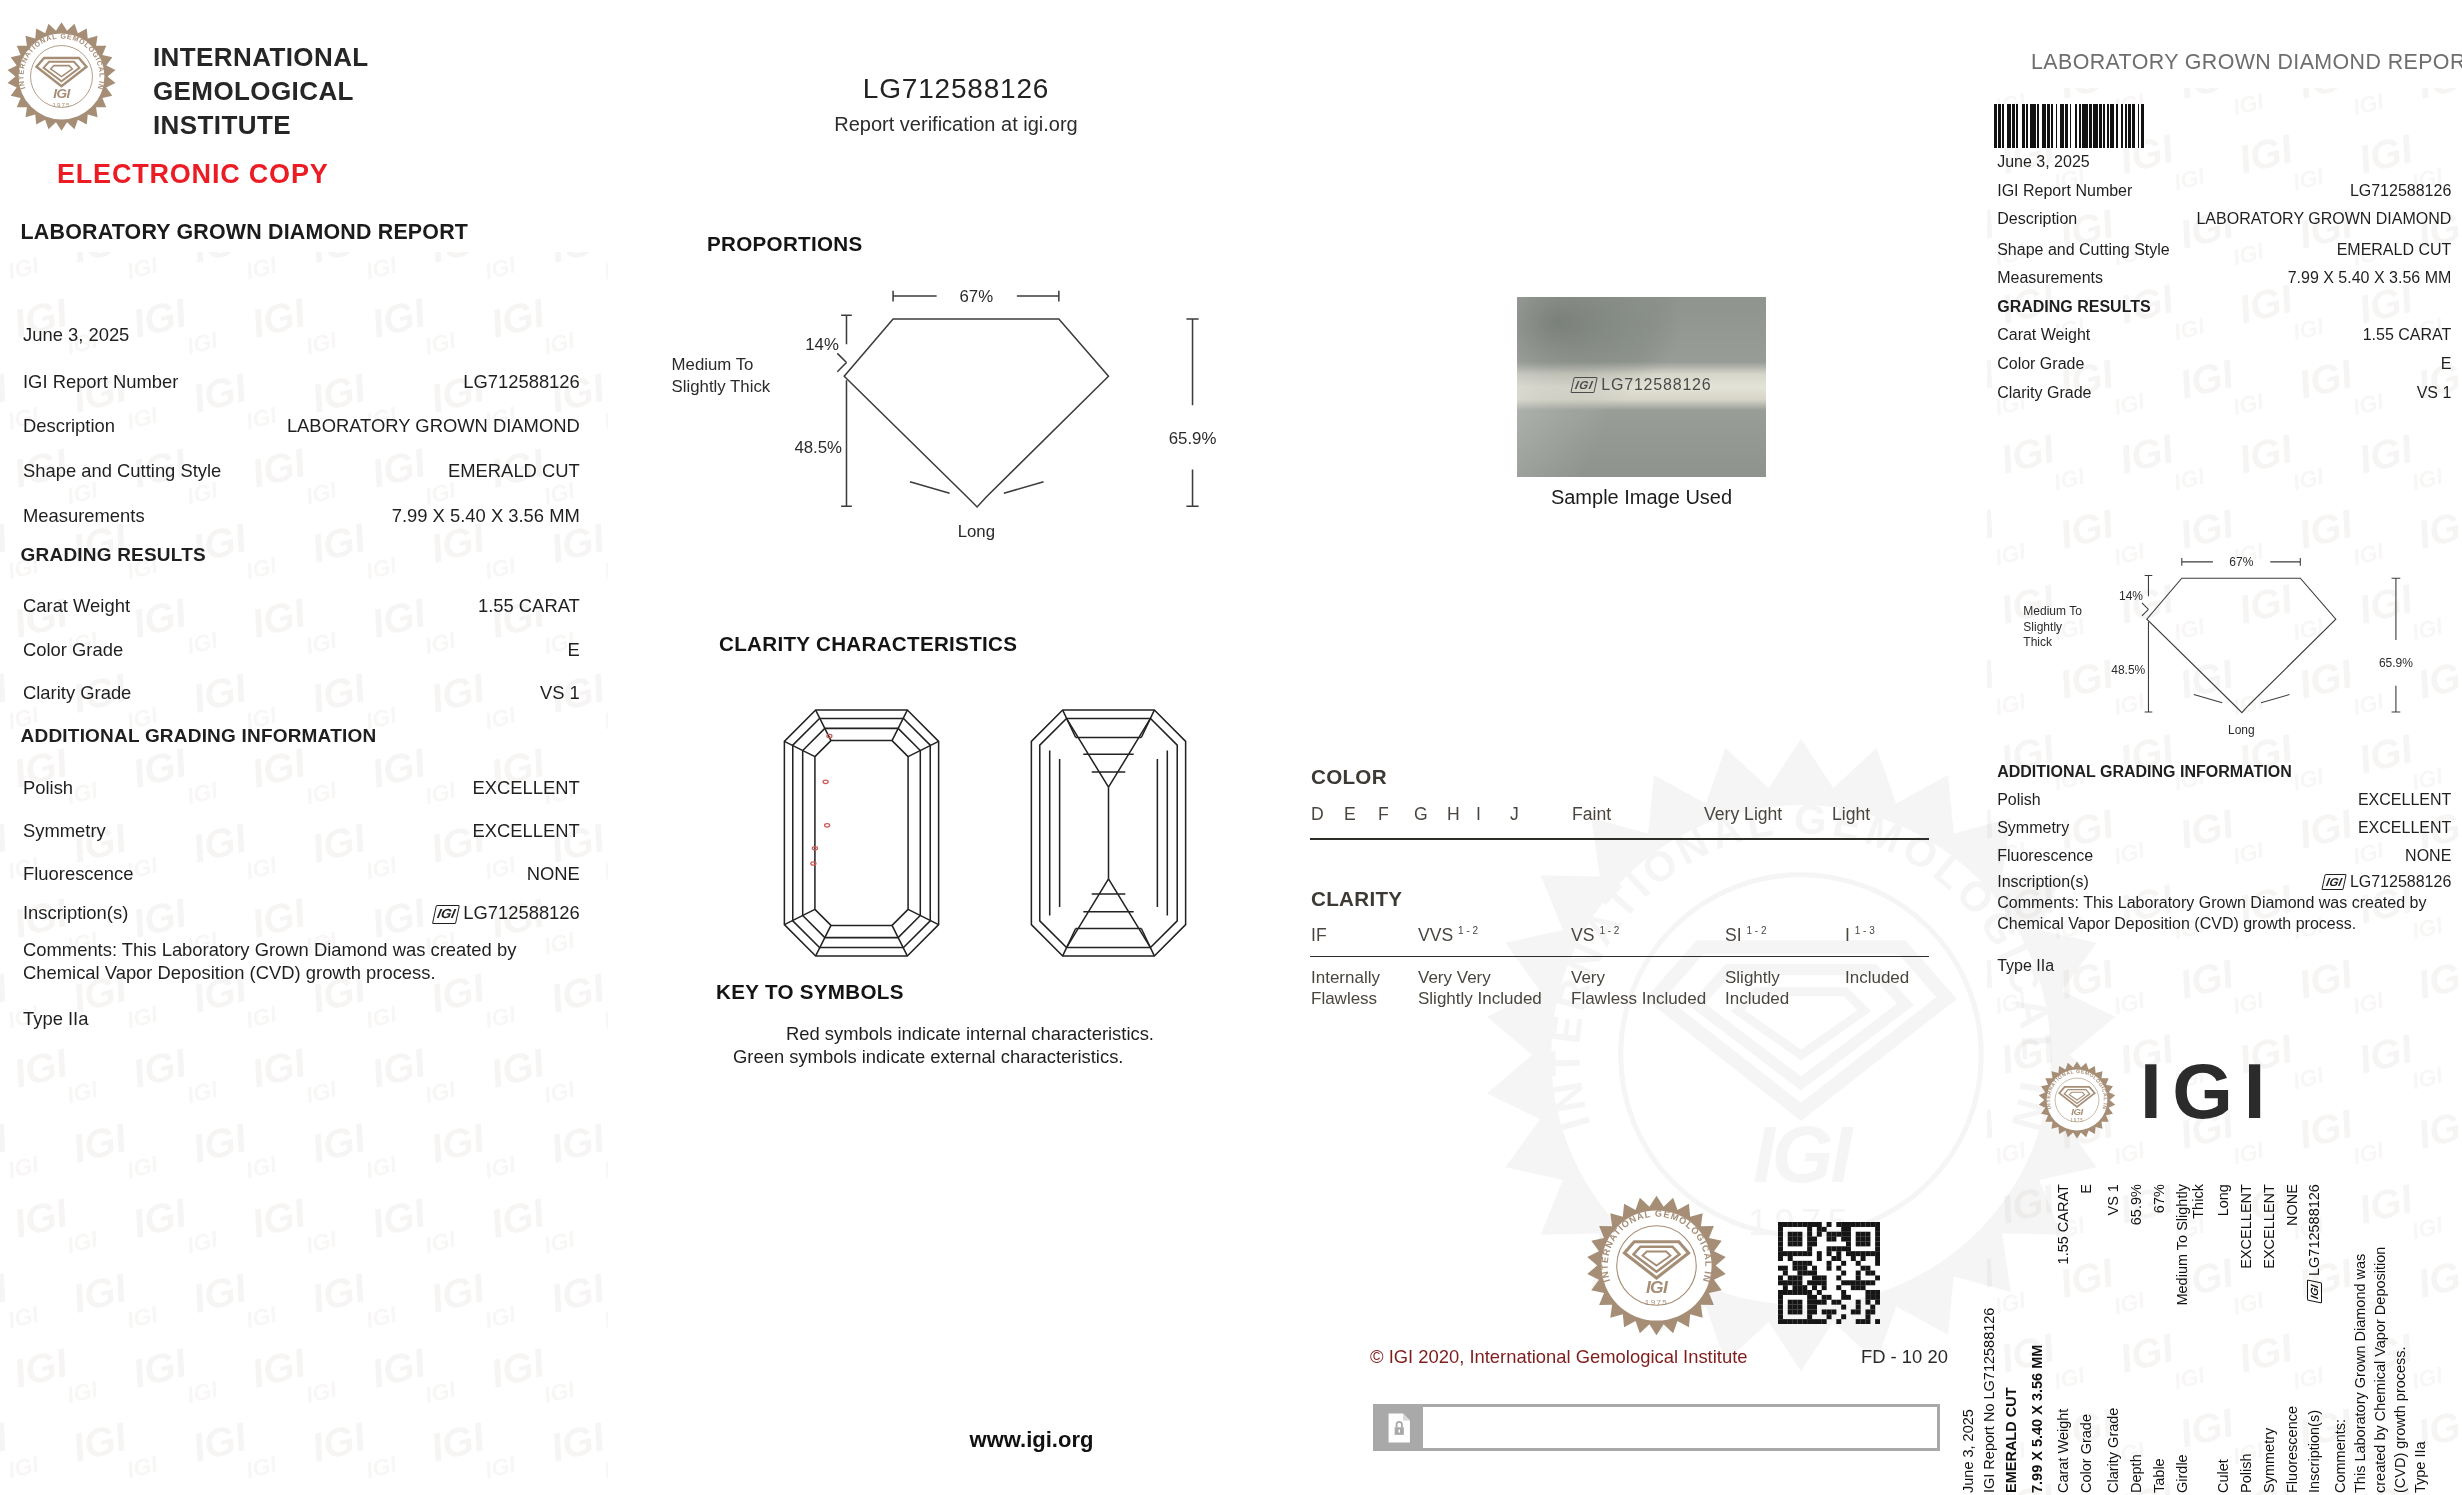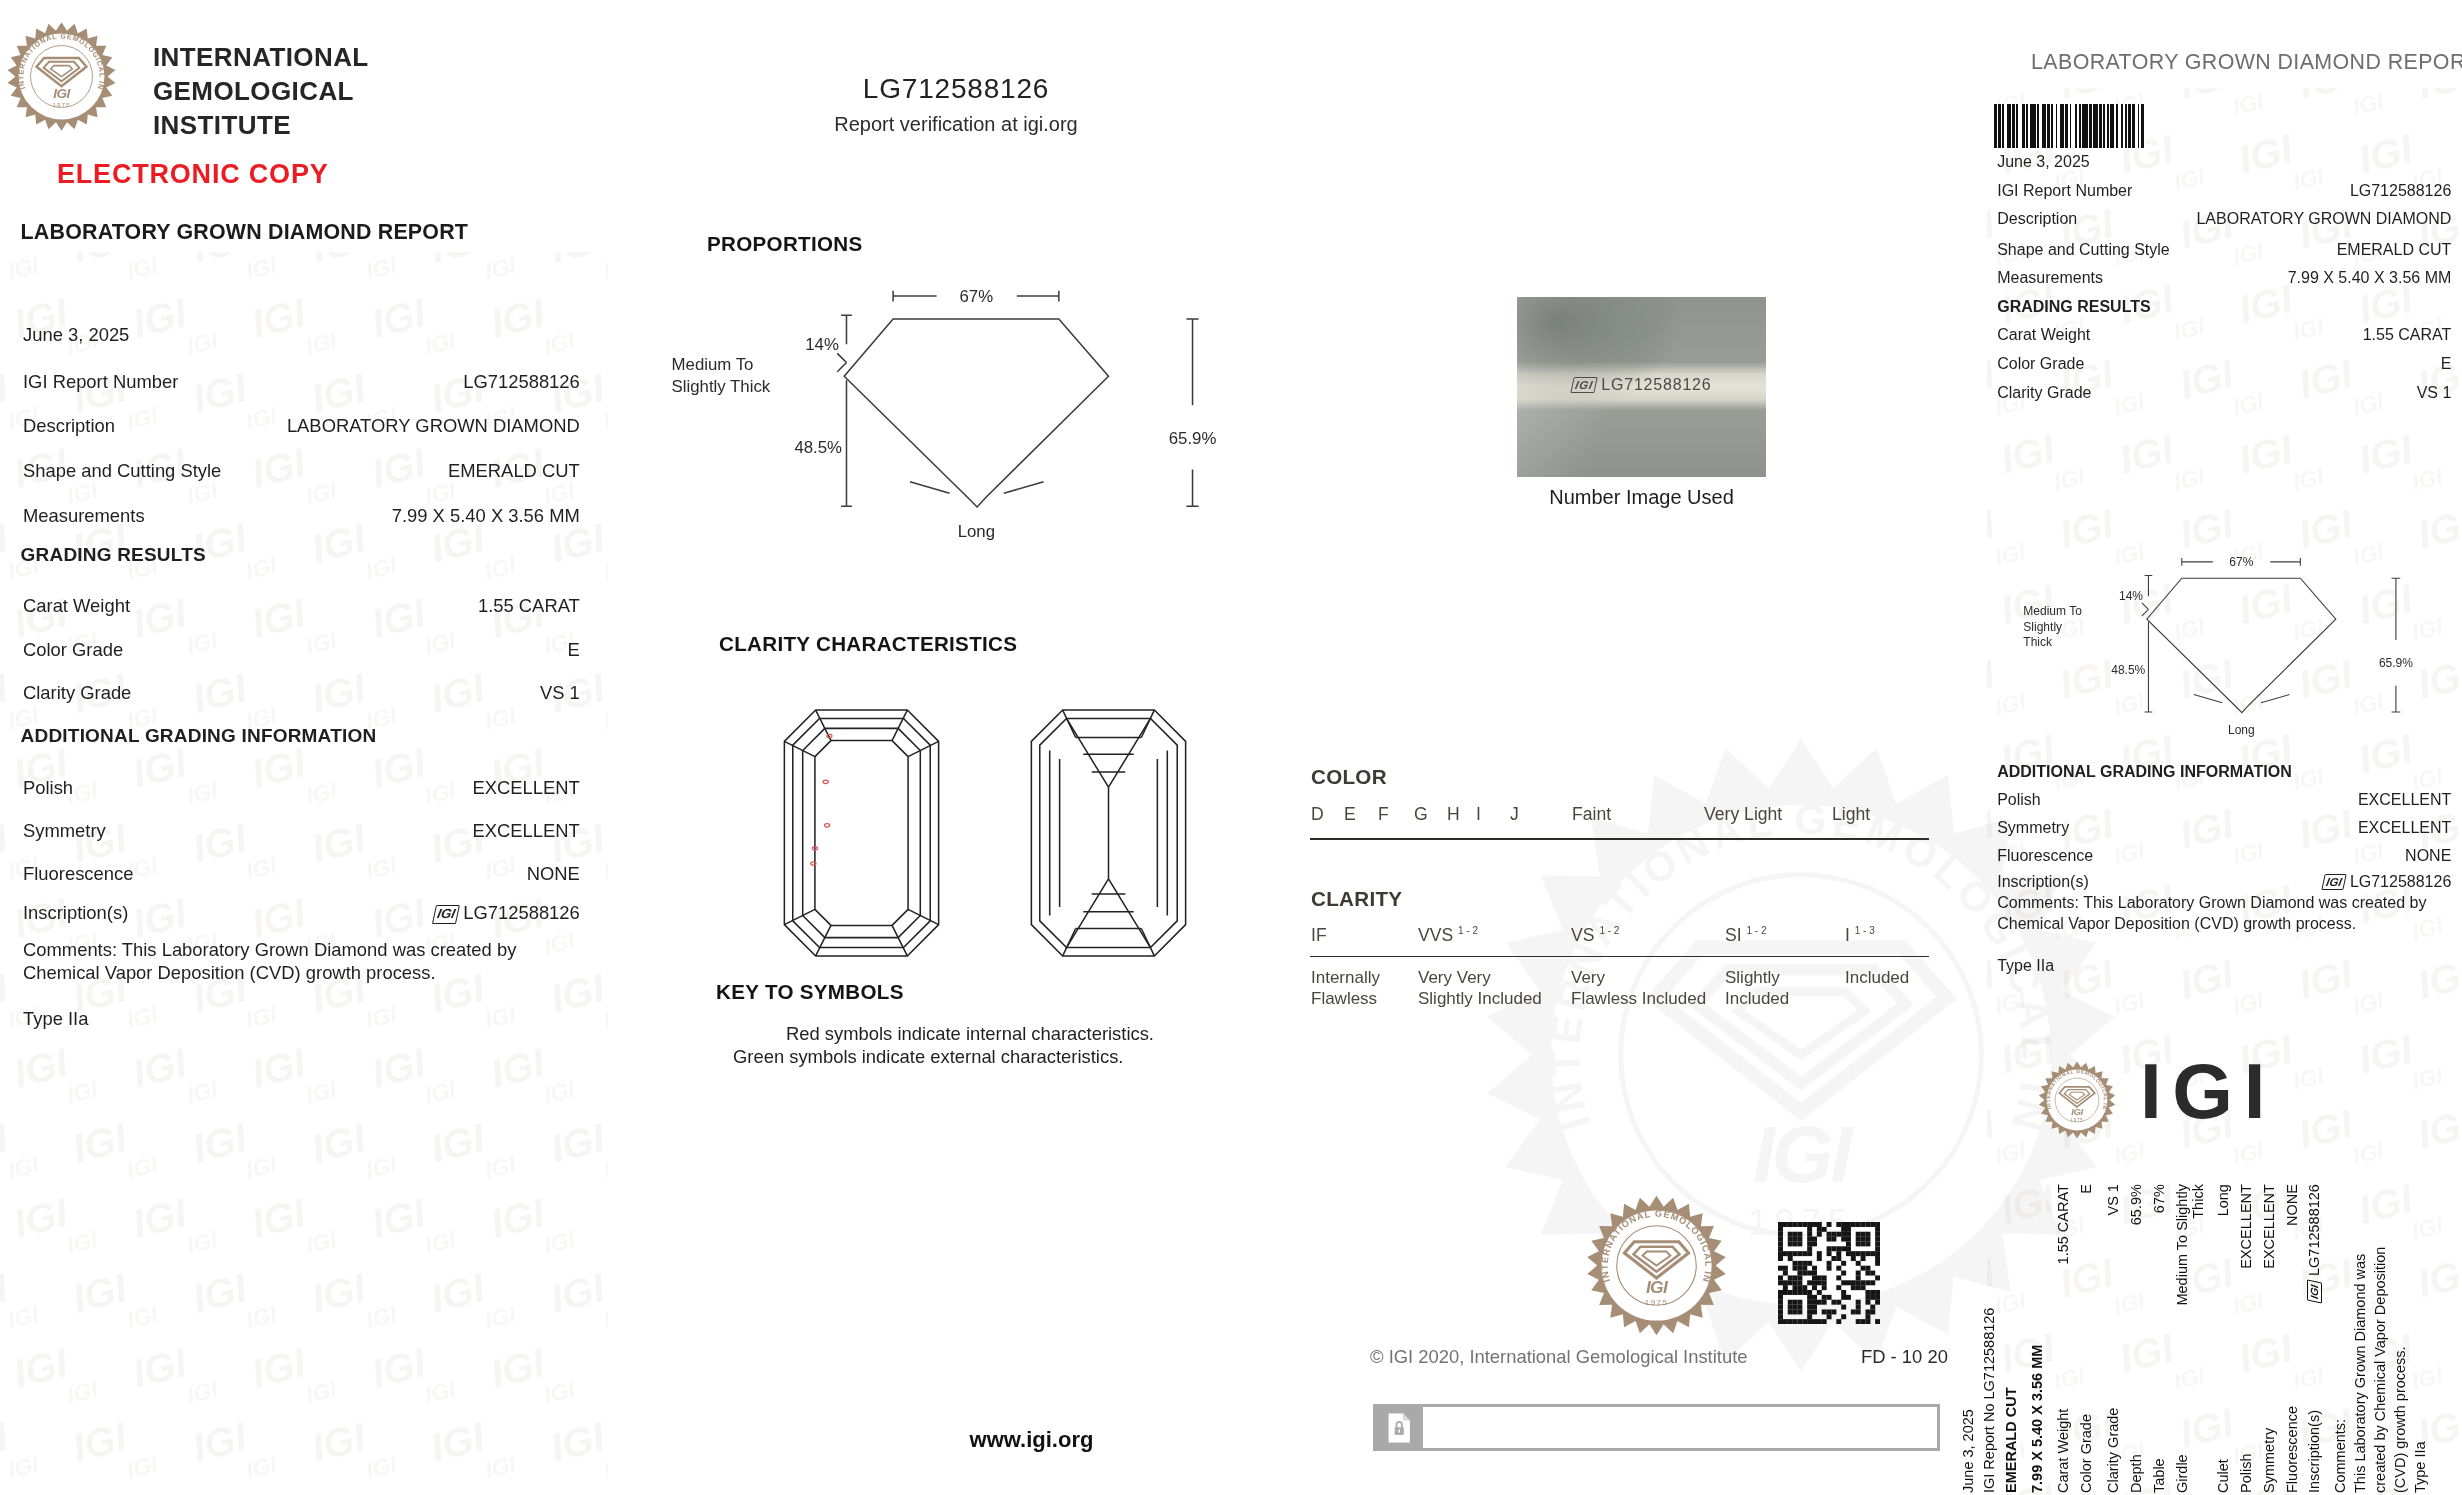--- a/index.html
+++ b/index.html
@@ -36,21 +36,21 @@
       linear-gradient(180deg,#8f948f 0%,#979c96 36%,#d7d6cb 43%,#e4e3d7 50%,#d5d4c7 57%,#989d97 63%,#8e938d 100%);}
   .sample-inscr{position:absolute;left:0;top:44%;width:100%;text-align:center;font-size:16px;color:#4b4b4b;letter-spacing:0.8px;}
   .sample-cap{position:absolute;left:1517px;top:486px;width:249px;text-align:center;font-size:20px;color:#1d1d1d;z-index:1;}
   
   .scale-letter{position:absolute;font-size:17.6px;color:#4a463f;}
   .scale-rule{position:absolute;height:0;border-top:2.3px solid #2f2d2a;}
   .cgrade{position:absolute;font-size:17.6px;color:#4a463f;}
   .cgrade sup{font-size:10px;}
   .cdesc{position:absolute;font-size:17px;line-height:21.4px;color:#4a463f;white-space:pre-line;}
   
-  .copyright{position:absolute;left:1370px;top:1346px;font-size:18.4px;color:#737373;z-index:1;}
+  .copyright{position:absolute;left:1370px;top:1346px;font-size:18.4px;color:#7f1d1d;z-index:1;}
   .formcode{position:absolute;left:1861px;top:1346px;font-size:18.4px;color:#2b2b2b;z-index:1;}
   .sec-bar{position:absolute;left:1373px;top:1404px;width:567px;height:47px;border:3.1px solid #a9a9a9;
            display:flex;background:#fff;z-index:1;box-sizing:border-box;}
   .sec-icon{width:47px;background:#a9a9a9;display:flex;align-items:center;justify-content:center;flex:0 0 47px;}
   .sec-text{flex:1;padding:4.6px 7.6px 0 9.2px;font-size:9.6px;line-height:14.5px;color:#8f8f8f;
             letter-spacing:0.2px;white-space:pre-line;}
   
   .rpanel{position:absolute;left:1988px;top:0;width:474px;height:1495px;z-index:1;}
   .rtitle{position:absolute;left:43px;top:50px;width:367px;font-size:21.4px;color:#6e6e6e;letter-spacing:0.4px;white-space:nowrap;}
   .rbar{position:absolute;left:6.1px;top:104px;width:202px;height:44px;overflow:hidden;}
@@ -596,21 +596,21 @@
 
   <div class="sechead z1" style="left:716px;top:980px;">KEY TO SYMBOLS</div>
   <div class="keyline z1" style="top:1022px;text-align:center;">Red symbols indicate internal characteristics.</div>
   <div class="keyline z1" style="top:1045px;">Green symbols indicate external characteristics.</div>
 
   <div class="igiurl z1">www.igi.org</div>
 
   <div class="sample-img">
     <div class="sample-inscr"><span class="igi-mark">IGI</span><span>LG712588126</span></div>
   </div>
-  <div class="sample-cap">Number Image Used</div>
+  <div class="sample-cap">Sample Image Used</div>
 
   <div class="sechead z1" style="left:1311px;top:765px;color:#3d3a35;">COLOR</div>
   <div class="scale-letter z1" style="left:1311px;top:804px;">D</div>
   <div class="scale-letter z1" style="left:1344px;top:804px;">E</div>
   <div class="scale-letter z1" style="left:1378px;top:804px;">F</div>
   <div class="scale-letter z1" style="left:1414px;top:804px;">G</div>
   <div class="scale-letter z1" style="left:1447px;top:804px;">H</div>
   <div class="scale-letter z1" style="left:1476px;top:804px;">I</div>
   <div class="scale-letter z1" style="left:1510px;top:804px;">J</div>
   <div class="scale-letter z1" style="left:1572px;top:804px;">Faint</div>

